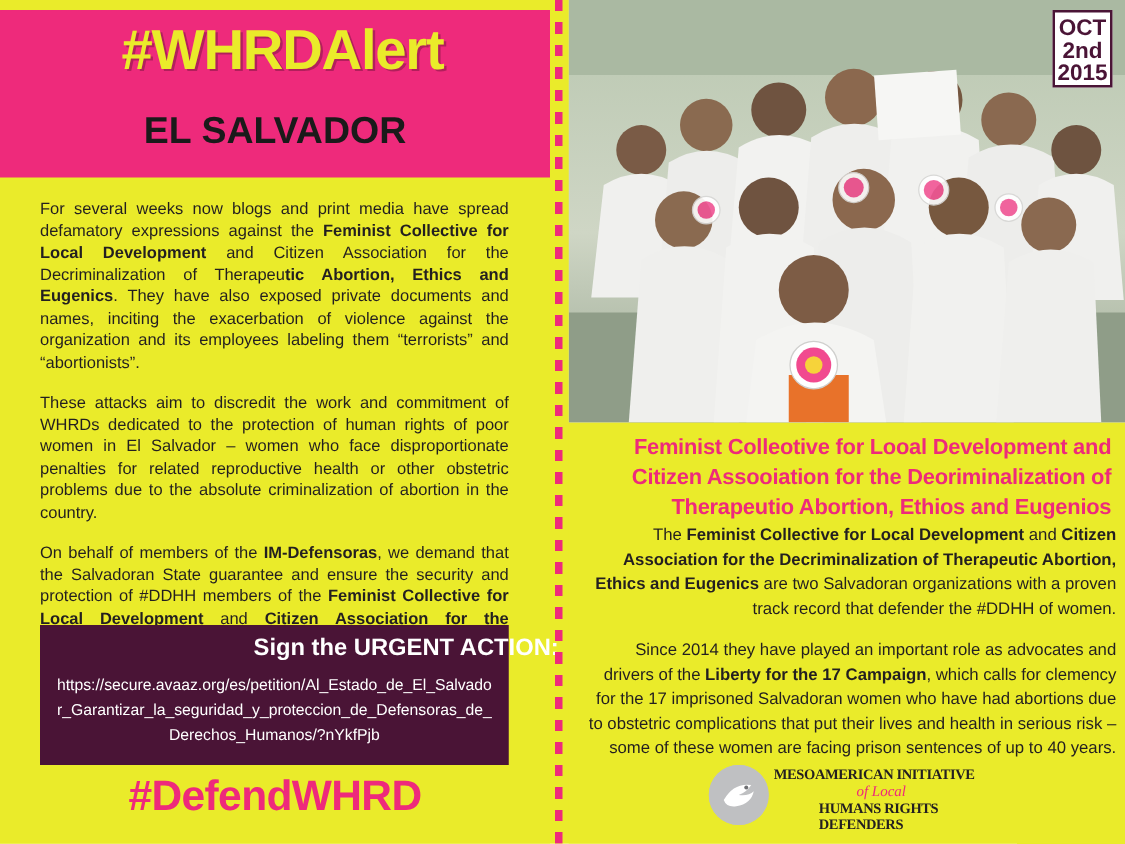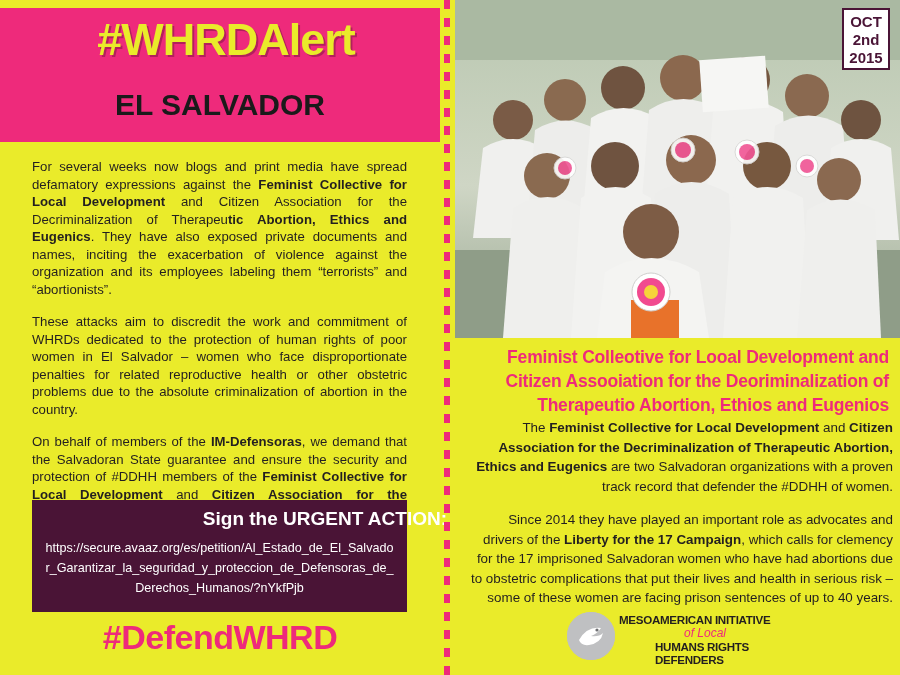--- a/index.html
+++ b/index.html
@@ -161,21 +161,21 @@
   .date-badge {
     position: absolute;
     right: 10px;
     top: 8px;
     width: 48px;
     height: 62px;
     background: #ffffff;
     border: 2px solid #4a1436;
     color: #4a1436;
     font-weight: bold;
-    font-size: 15px;
+    font-size: 18px;
     line-height: 18px;
     text-align: center;
     padding-top: 3px;
     box-sizing: border-box;
   }
 
   .org-title {
     position: absolute;
     left: 14px;
     top: 345px;
@@ -215,20 +215,21 @@
     width: 48px;
     height: 48px;
     border-radius: 50%;
     background: #bfc0c2;
   }
   .logo-text {
     position: absolute;
     left: 52px;
     top: 1px;
     width: 172px;
+    font-family: Liberation Serif, serif;
   }
   .logo-l1 {
     font-size: 11.6px;
     font-weight: bold;
     color: #231f20;
     letter-spacing: -0.3px;
     line-height: 13px;
   }
   .logo-l2 {
     font-size: 12px;

